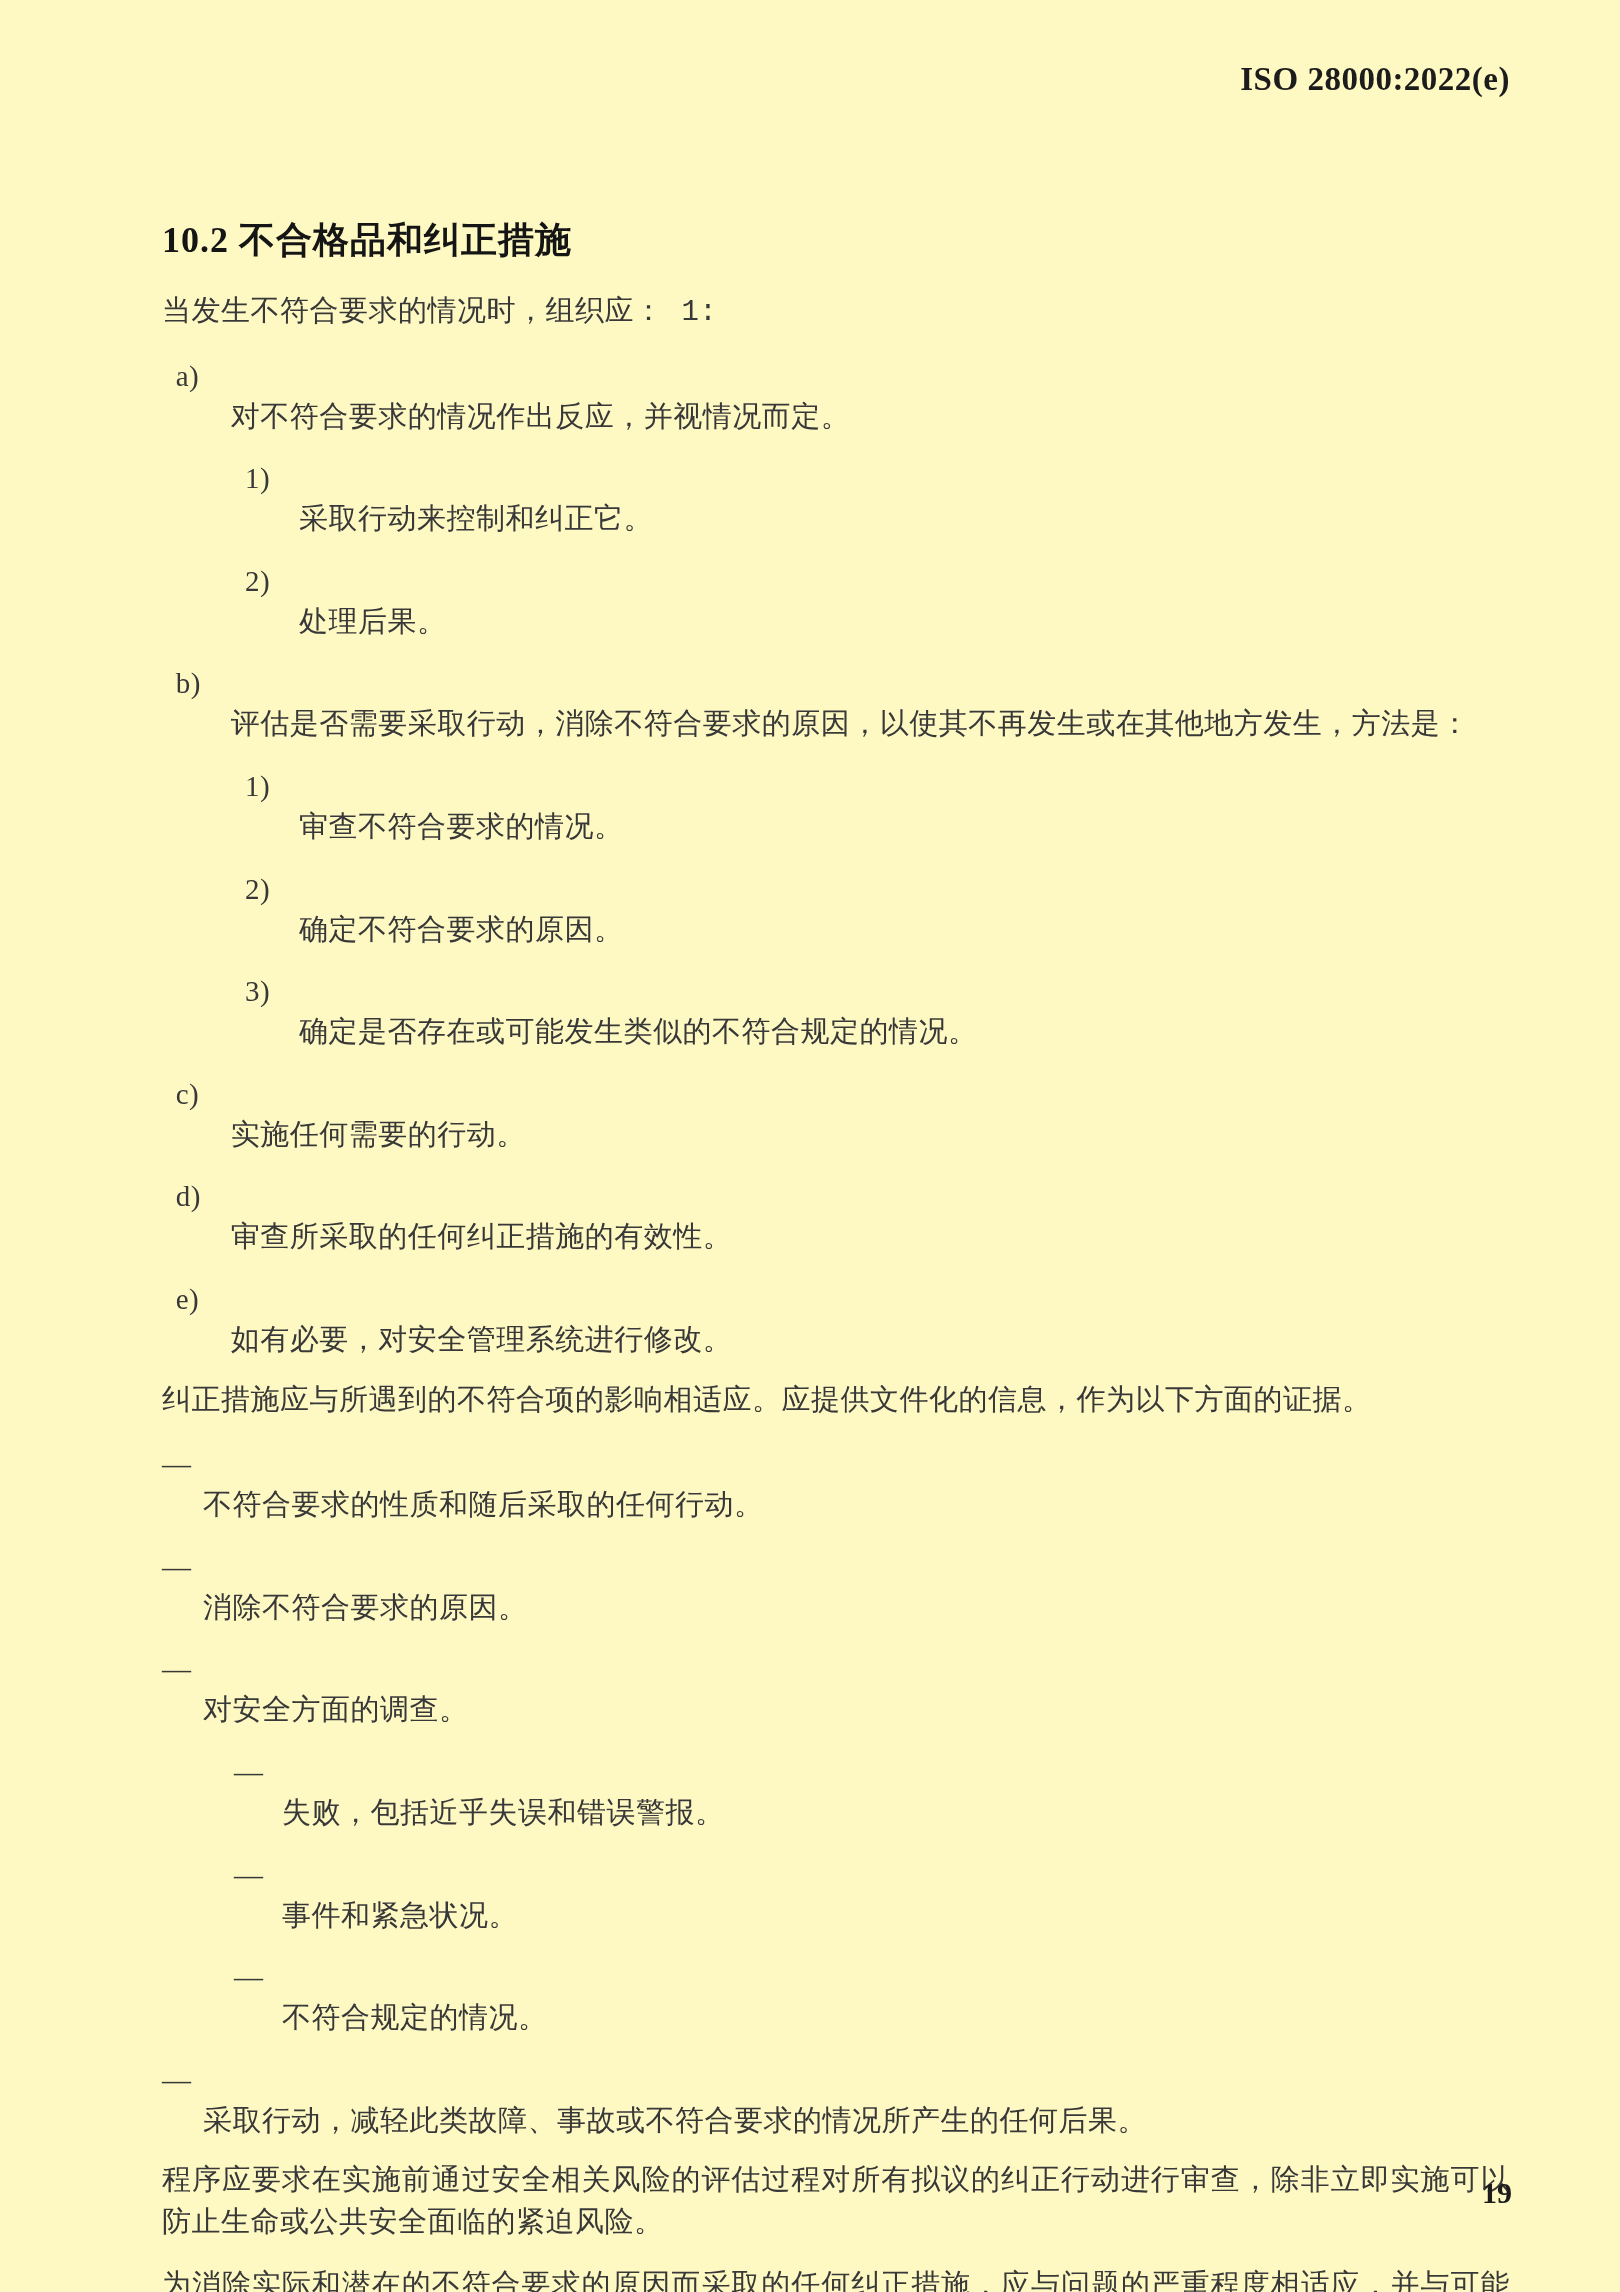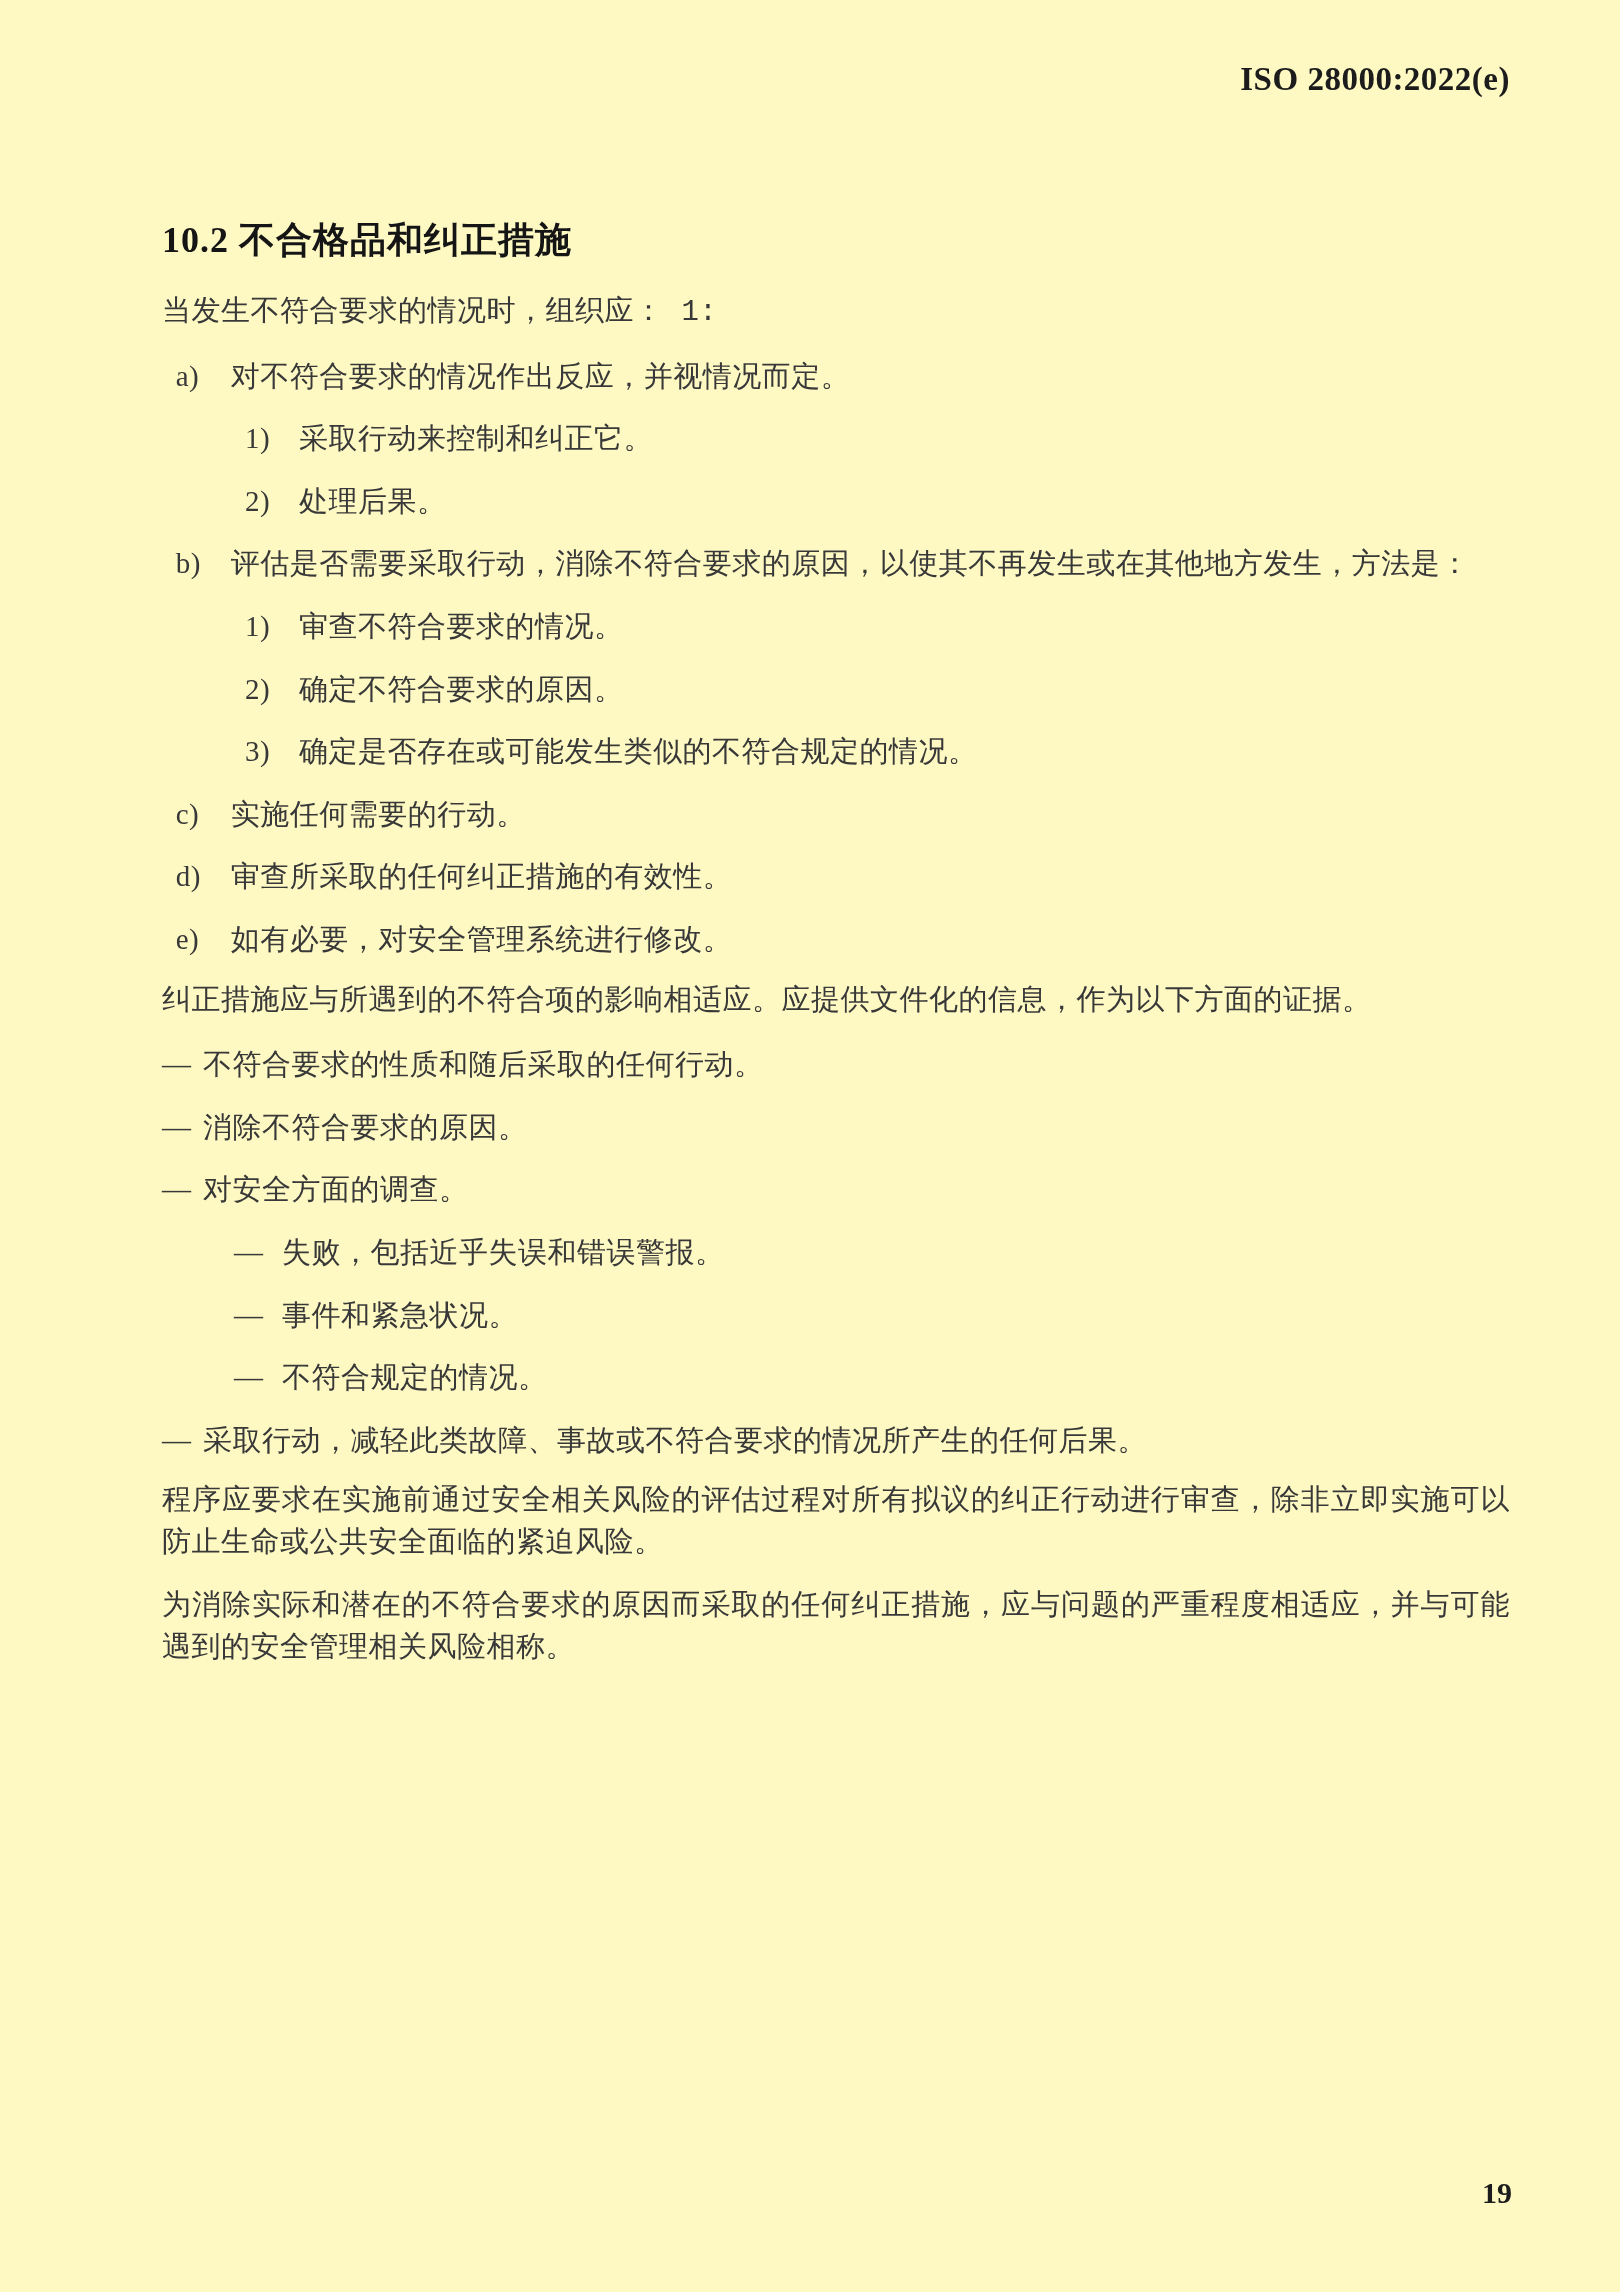--- a/index.html
+++ b/index.html
@@ -21,21 +21,21 @@
     position:absolute;left:162px;top:220px;width:1348px;
     font-size:29px;line-height:42px;letter-spacing:0.5px;
   }
   .section-heading{
     font-size:36px;line-height:41px;font-weight:bold;color:#151515;
     margin:0 0 31px 0;letter-spacing:1px;
   }
   .para{margin:0 0 20.6px 0;text-align:justify;font-family:Liberation Mono, monospace;}
   .row{display:flex;margin:0 0 20.6px 0;}
   .row .marker{flex:none;}
-  .row .txt{flex:1;text-align:justify;}
+  .row .txt{flex:1;text-align:justify;margin-top:40px;}
   
   .lvl1 .marker{width:55px;padding-left:13.7px;}
   
   .lvl2{padding-left:83px;}
   .lvl2 .marker{width:54px;}
   
   .dash1 .marker{width:41px;}
   
   .dash2{padding-left:72px;}
   .dash2 .marker{width:48px;}

